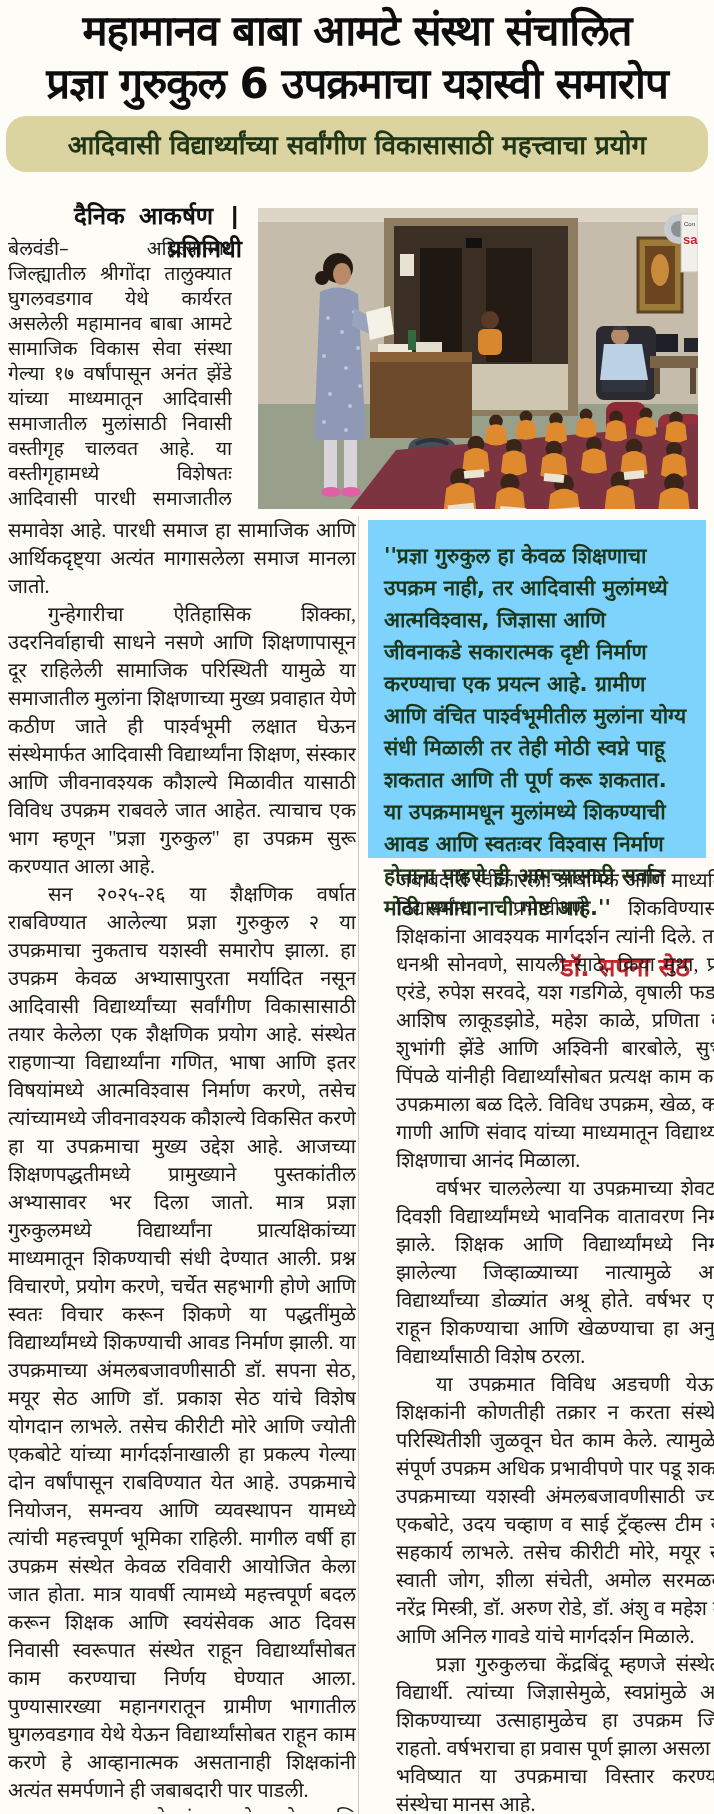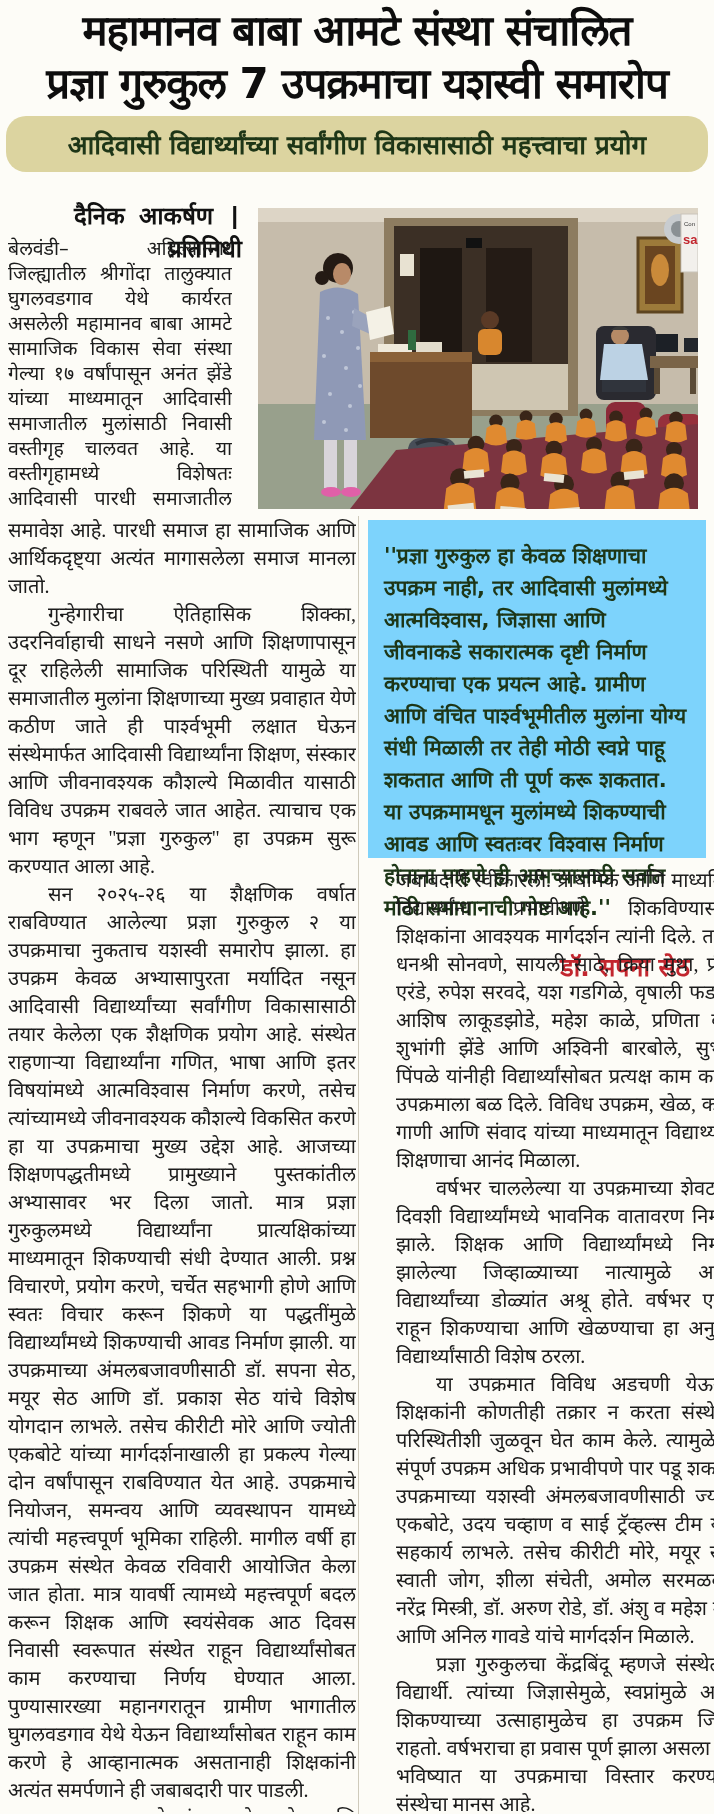--- a/index.html
+++ b/index.html
@@ -44,21 +44,21 @@
   
   .vrule{position:absolute;top:516px;left:358px;width:1px;height:1298px;background:#cfcabb;}
 </style>
 </head>
 <body>
 
 <div class="page">
 
   <div class="headline">
     <div>महामानव बाबा आमटे संस्था संचालित</div>
-    <div>प्रज्ञा गुरुकुल 7 उपक्रमाचा यशस्वी समारोप</div>
+    <div>प्रज्ञा गुरुकुल 6 उपक्रमाचा यशस्वी समारोप</div>
   </div>
 
   <div class="subhead">
     <span>आदिवासी विद्यार्थ्यांच्या सर्वांगीण विकासासाठी महत्त्वाचा प्रयोग</span>
   </div>
 
   <div class="byline">दैनिक आकर्षण | प्रतिनिधी</div>
 
   <div class="photo">
     <svg width="440" height="301" viewBox="0 0 440 301" xmlns="http://www.w3.org/2000/svg" role="img">

